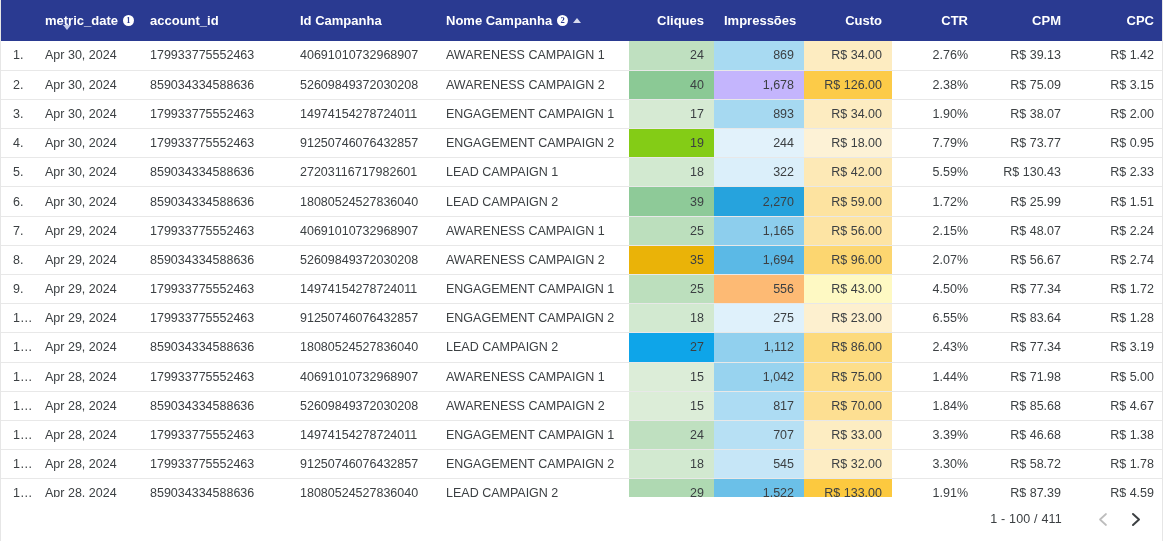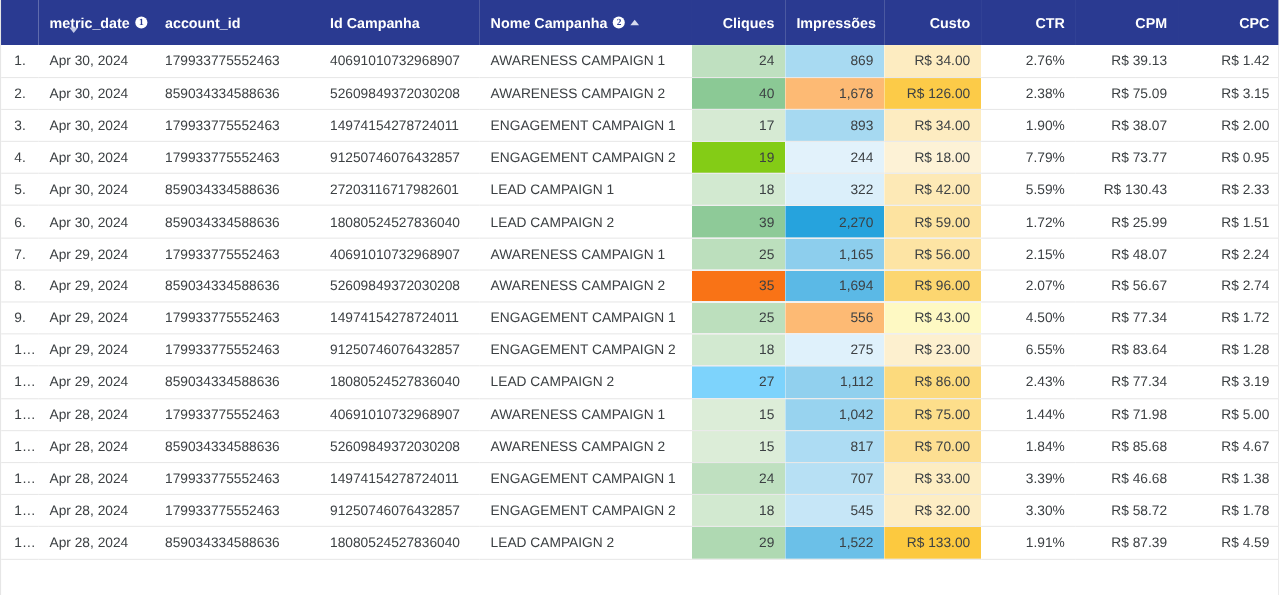--- a/index.html
+++ b/index.html
@@ -229,21 +229,21 @@
           <td class="num">R$ 39.13</td>
           <td class="num">R$ 1.42</td>
         </tr>
         <tr>
           <td class="idx">2.</td>
           <td class="txt">Apr 30, 2024</td>
           <td class="txt">859034334588636</td>
           <td class="txt">52609849372030208</td>
           <td class="txt">AWARENESS CAMPAIGN 2</td>
           <td class="num" style="background: rgb(139, 201, 149);">40</td>
-          <td class="num" style="background: #fdba74;">1,678</td>
+          <td class="num" style="background: #c4b5fd;">1,678</td>
           <td class="num" style="background: rgb(252, 203, 72);">R$ 126.00</td>
           <td class="num">2.38%</td>
           <td class="num">R$ 75.09</td>
           <td class="num">R$ 3.15</td>
         </tr>
         <tr>
           <td class="idx">3.</td>
           <td class="txt">Apr 30, 2024</td>
           <td class="txt">179933775552463</td>
           <td class="txt">14974154278724011</td>
@@ -306,21 +306,21 @@
           <td class="num">2.15%</td>
           <td class="num">R$ 48.07</td>
           <td class="num">R$ 2.24</td>
         </tr>
         <tr>
           <td class="idx">8.</td>
           <td class="txt">Apr 29, 2024</td>
           <td class="txt">859034334588636</td>
           <td class="txt">52609849372030208</td>
           <td class="txt">AWARENESS CAMPAIGN 2</td>
-          <td class="num" style="background: #f97316; padding-left: 12px;">35</td>
+          <td class="num" style="background: #eab308; padding-left: 12px;">35</td>
           <td class="num" style="background: rgb(91, 185, 230);">1,694</td>
           <td class="num" style="background: rgb(252, 214, 112);">R$ 96.00</td>
           <td class="num">2.07%</td>
           <td class="num">R$ 56.67</td>
           <td class="num">R$ 2.74</td>
         </tr>
         <tr>
           <td class="idx">9.</td>
           <td class="txt">Apr 29, 2024</td>
           <td class="txt">179933775552463</td>
@@ -345,21 +345,21 @@
           <td class="num">6.55%</td>
           <td class="num">R$ 83.64</td>
           <td class="num">R$ 1.28</td>
         </tr>
         <tr>
           <td class="idx">1…</td>
           <td class="txt">Apr 29, 2024</td>
           <td class="txt">859034334588636</td>
           <td class="txt">18080524527836040</td>
           <td class="txt">LEAD CAMPAIGN 2</td>
-          <td class="num" style="background: #7dd3fc; text-align: right;">27</td>
+          <td class="num" style="background: #0ea5e9; text-align: right;">27</td>
           <td class="num" style="background: rgb(145, 208, 238);">1,112</td>
           <td class="num" style="background: rgb(252, 218, 125);">R$ 86.00</td>
           <td class="num">2.43%</td>
           <td class="num">R$ 77.34</td>
           <td class="num">R$ 3.19</td>
         </tr>
         <tr>
           <td class="idx">1…</td>
           <td class="txt">Apr 28, 2024</td>
           <td class="txt">179933775552463</td>
@@ -420,14 +420,31 @@
           <td class="num" style="background: rgb(175, 217, 178);">29</td>
           <td class="num" style="background: rgb(107, 192, 232);">1,522</td>
           <td class="num" style="background: rgb(252, 201, 63);">R$ 133.00</td>
           <td class="num">1.91%</td>
           <td class="num">R$ 87.39</td>
           <td class="num">R$ 4.59</td>
         </tr>
       </tbody>
   </table>
 
+  <div class="table-footer">
+    <span class="page-range">1 - 100 / 411</span>
+    <button class="pager-btn">
+      <span>
+        <svg width="17" height="17" viewBox="0 0 17 17" aria-hidden="true">
+          <path d="M11 3 L5 8.5 L11 14" fill="none" stroke="#bdbdbd" stroke-width="1.7" stroke-linecap="round" stroke-linejoin="round"></path>
+        </svg>
+      </span>
+    </button>
+    <button class="pager-btn">
+      <span>
+        <svg width="17" height="17" viewBox="0 0 17 17" aria-hidden="true">
+          <path d="M6 3 L12 8.5 L6 14" fill="none" stroke="#3c4043" stroke-width="2" stroke-linecap="round" stroke-linejoin="round"></path>
+        </svg>
+      </span>
+    </button>
+  </div>
 
 </div>
 
 </body></html>

